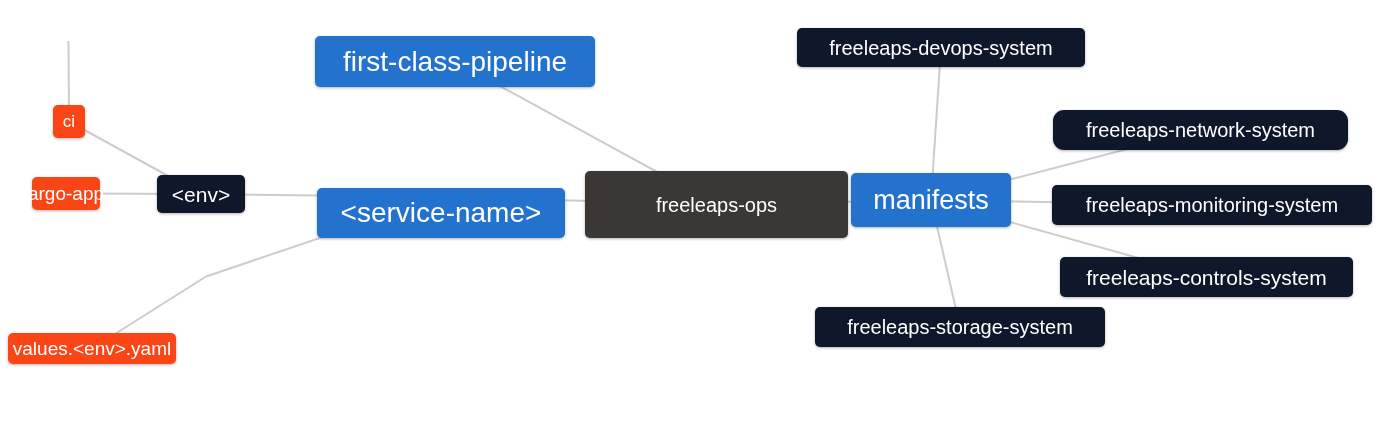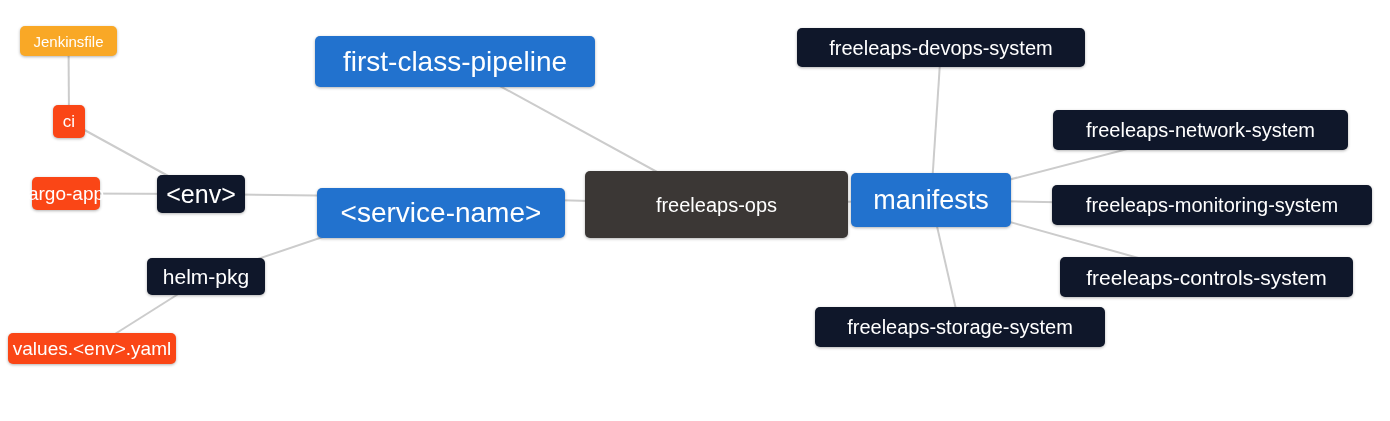--- a/index.html
+++ b/index.html
@@ -36,29 +36,29 @@
   }
   .blue  { background: #2272CE; }
   .green { background: #0f172a; }
   .red   { background: #FA4616; }
   .amber { background: #F9A826; }
   .dark  { background: #3B3735; }
 
   #n-jenkinsfile          { left: 20px;   top: 26px;  width: 97px;  height: 30px; font-size: 15px; }
   #n-ci                   { left: 53px;   top: 105px; width: 32px;  height: 33px; font-size: 17px; }
   #n-argo-app             { left: 32px;   top: 177px; width: 68px;  height: 33px; font-size: 19px; }
-  #n-env                  { left: 157px;  top: 175px; width: 88px;  height: 38px; font-size: 25px; }
+  #n-env                  { left: 157px;  top: 175px; width: 88px;  height: 38px; font-size: 21px; }
   #n-helm-pkg             { left: 147px;  top: 258px; width: 118px; height: 37px; font-size: 21px; }
   #n-values-env-yaml      { left: 8px;    top: 333px; width: 168px; height: 31px; font-size: 19px; }
   #n-first-class-pipeline { left: 315px;  top: 36px;  width: 280px; height: 51px; font-size: 28px; }
   #n-service-name         { left: 317px;  top: 188px; width: 248px; height: 50px; font-size: 28px; }
   #n-freeleaps-ops        { left: 585px;  top: 171px; width: 263px; height: 67px; font-size: 20px; }
   #n-manifests            { left: 851px;  top: 173px; width: 160px; height: 54px; font-size: 27px; }
   #n-devops-system        { left: 797px;  top: 28px;  width: 288px; height: 39px; font-size: 20px; }
-  #n-network-system       { left: 1053px; top: 110px; width: 295px; height: 40px; font-size: 20px; }
+  #n-network-system       { left: 1053px; top: 110px; width: 295px; height: 40px; font-size: 20px; border-radius: 11px; }
   #n-monitoring-system    { left: 1052px; top: 185px; width: 320px; height: 40px; font-size: 20px; }
   #n-controls-system      { left: 1060px; top: 257px; width: 293px; height: 40px; font-size: 21px; }
   #n-storage-system       { left: 815px;  top: 307px; width: 290px; height: 40px; font-size: 20px; }
 </style>
 </head>
 <body>
 
 <div class="canvas">
 
   <svg id="edge-layer" width="1390" height="421">
@@ -71,29 +71,27 @@
       <line x1="455" y1="61.5" x2="716.5" y2="204.5" stroke="#cccccc" stroke-width="2"></line>
       <line x1="441" y1="197" x2="716.5" y2="204.5" stroke="#cccccc" stroke-width="2"></line>
       <line x1="716.5" y1="204.5" x2="931" y2="200" stroke="#cccccc" stroke-width="2"></line>
       <line x1="931" y1="200" x2="941" y2="47.5" stroke="#cccccc" stroke-width="2"></line>
       <line x1="931" y1="200" x2="1200.5" y2="130" stroke="#cccccc" stroke-width="2"></line>
       <line x1="931" y1="200" x2="1212" y2="205" stroke="#cccccc" stroke-width="2"></line>
       <line x1="931" y1="200" x2="1206.5" y2="277" stroke="#cccccc" stroke-width="2"></line>
       <line x1="931" y1="200" x2="960" y2="327" stroke="#cccccc" stroke-width="2"></line>
     </svg>
 
-  <div class="node amber" id="n-jenkinsfile">Jenkinsfile</div>
 
   <div class="node red" id="n-ci">ci</div>
 
   <div class="node red" id="n-argo-app">argo-app</div>
 
   <div class="node green" id="n-env">&lt;env&gt;</div>
 
-  <div class="node green" id="n-helm-pkg">helm-pkg</div>
 
   <div class="node red" id="n-values-env-yaml">values.&lt;env&gt;.yaml</div>
 
   <div class="node blue" id="n-first-class-pipeline">first-class-pipeline</div>
 
   <div class="node blue" id="n-service-name">&lt;service-name&gt;</div>
 
   <div class="node dark" id="n-freeleaps-ops">freeleaps-ops</div>
 
   <div class="node blue" id="n-manifests">manifests</div>

